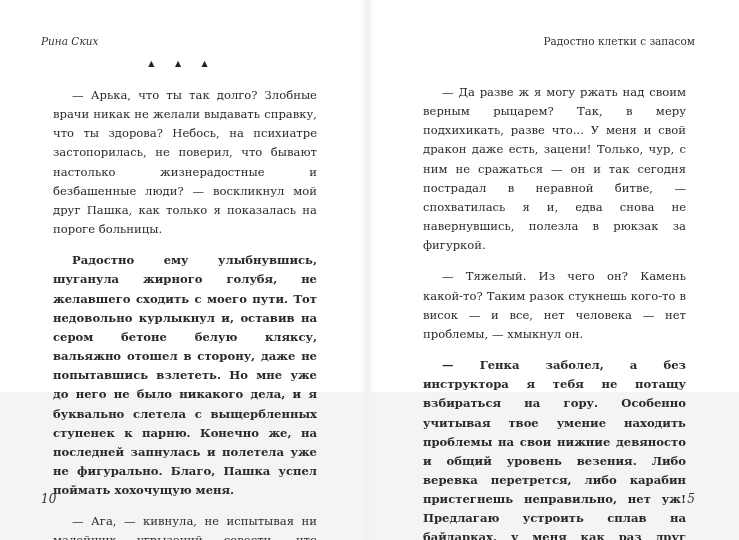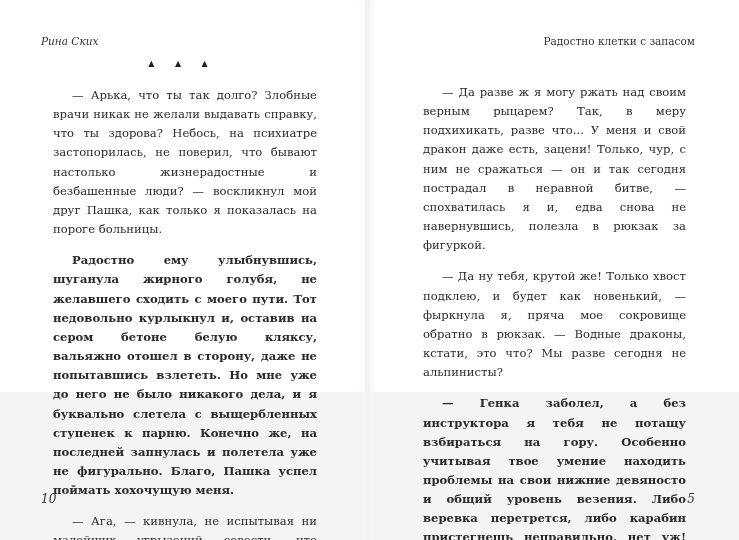--- a/index.html
+++ b/index.html
@@ -62,18 +62,18 @@
   </div>
   <div class="folio">10</div>
 </div>
 
 <div class="gutter"></div>
 
 <div class="page page-right">
   <div class="running-head">Радостно клетки с запасом</div>
   <div class="text">
     <p>— Да разве ж я могу ржать над своим верным рыцарем? Так, в меру подхихикать, разве что... У меня и свой дракон даже есть, зацени! Только, чур, с ним не сражаться — он и так сегодня пострадал в неравной битве, — спохватилась я и, едва снова не навернувшись, полезла в рюкзак за фигуркой.</p>
-    <p>— Да ну тебя, крутой же! Только хвост подклею, и будет как новенький, — фыркнула я, пряча мое сокровище обратно в рюкзак. — Водные драконы, кстати, это что? Мы разве сегодня не альпинисты?</p>
+    <p>— Тяжелый. Из чего он? Камень какой-то? Таким разок стукнешь кого-то в висок — и все, нет человека — нет проблемы, — хмыкнул он.</p>
     <p class="gap">— Генка заболел, а без инструктора я тебя не потащу взбираться на гору. Особенно учитывая твое умение находить проблемы на свои нижние девяносто и общий уровень везения. Либо веревка перетрется, либо карабин пристегнешь неправильно, нет уж! Предлагаю устроить сплав на байдарках, у меня как раз друг работает помощником инструктора, организует, — предложил он, помогая мне спрыгнуть с бордюра возле светофора.</p>
 
   </div>
   <div class="folio">5</div>
 </div>
 
 </body></html>

